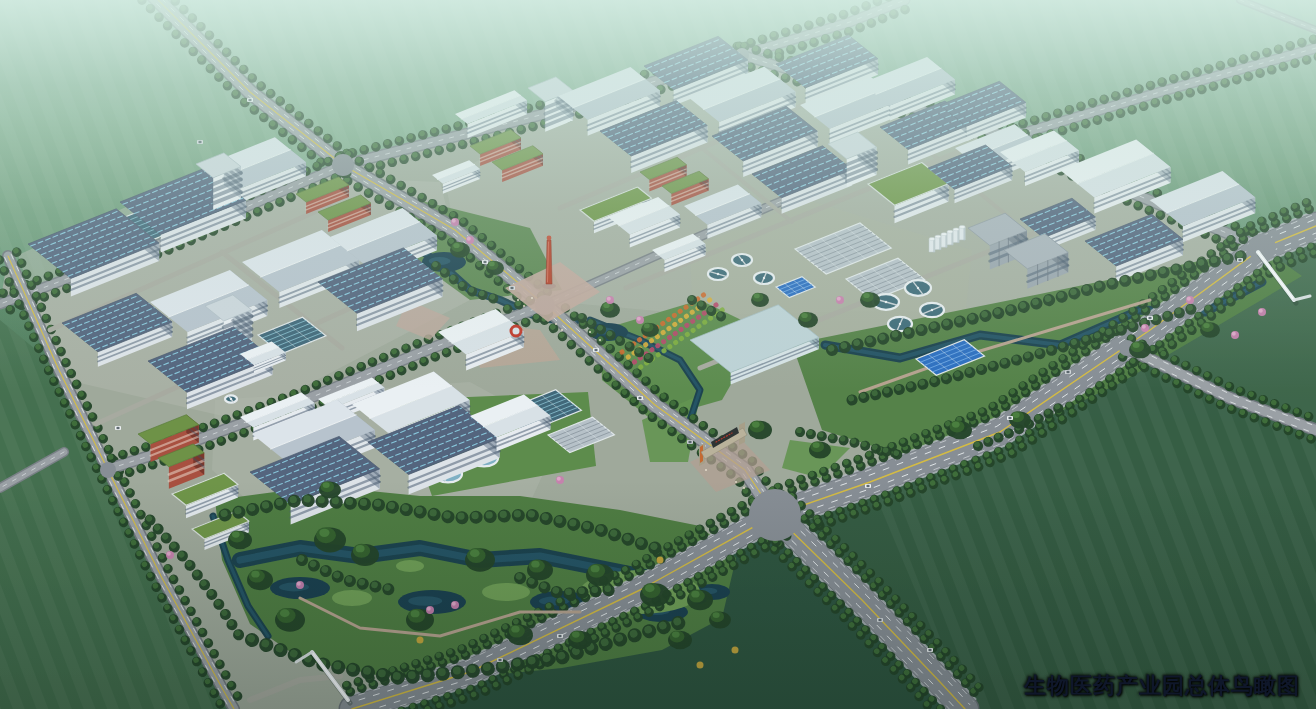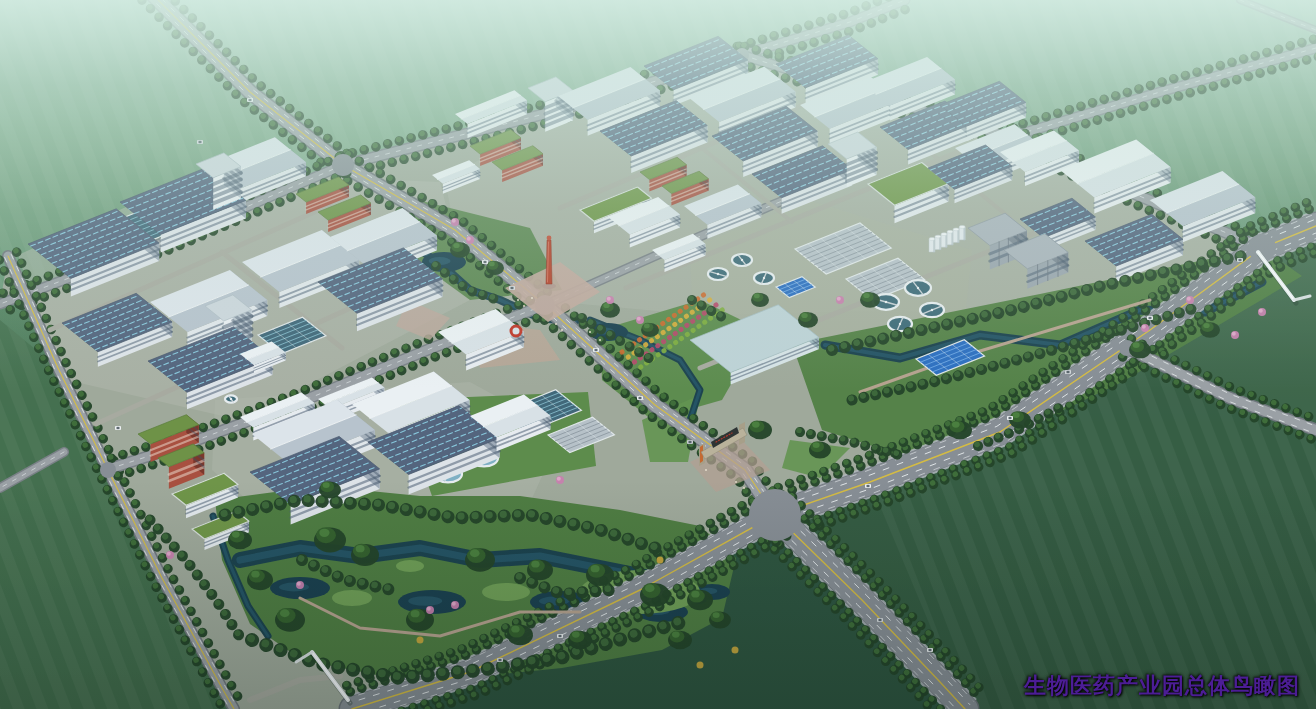--- a/index.html
+++ b/index.html
@@ -1,18 +1,18 @@
 <!DOCTYPE html>
 <html><head>
 <meta charset="utf-8">
 <style>
   html,body{margin:0;padding:0;background:#1a2620;}
   .stage{position:relative;width:1316px;height:709px;overflow:hidden;background:#6f9c7c;font-family:"Liberation Sans",sans-serif;}
   .stage svg{position:absolute;left:0;top:0;width:100%;height:100%;display:block;}
-  .caption{position:absolute;right:16px;bottom:8px;font-size:22px;font-weight:bold;color:#4c1d95;letter-spacing:1px;
+  .caption{position:absolute;right:16px;bottom:8px;font-size:22px;font-weight:bold;color:#0f172a;letter-spacing:1px;
     text-shadow:0 0 4px rgba(0,0,0,.95),1px 1px 2px rgba(0,0,0,.9),-1px -1px 2px rgba(0,0,0,.5);}
 </style>
 </head>
 <body>
 
 <div class="stage">
   <svg id="scene-svg" viewBox="0 0 1316 709" aria-hidden="true">
     <defs>
       <linearGradient id="gField" x1="0" y1="0" x2="0" y2="709" gradientUnits="userSpaceOnUse">
         <stop offset="0" stop-color="#a5c9b9"></stop>

